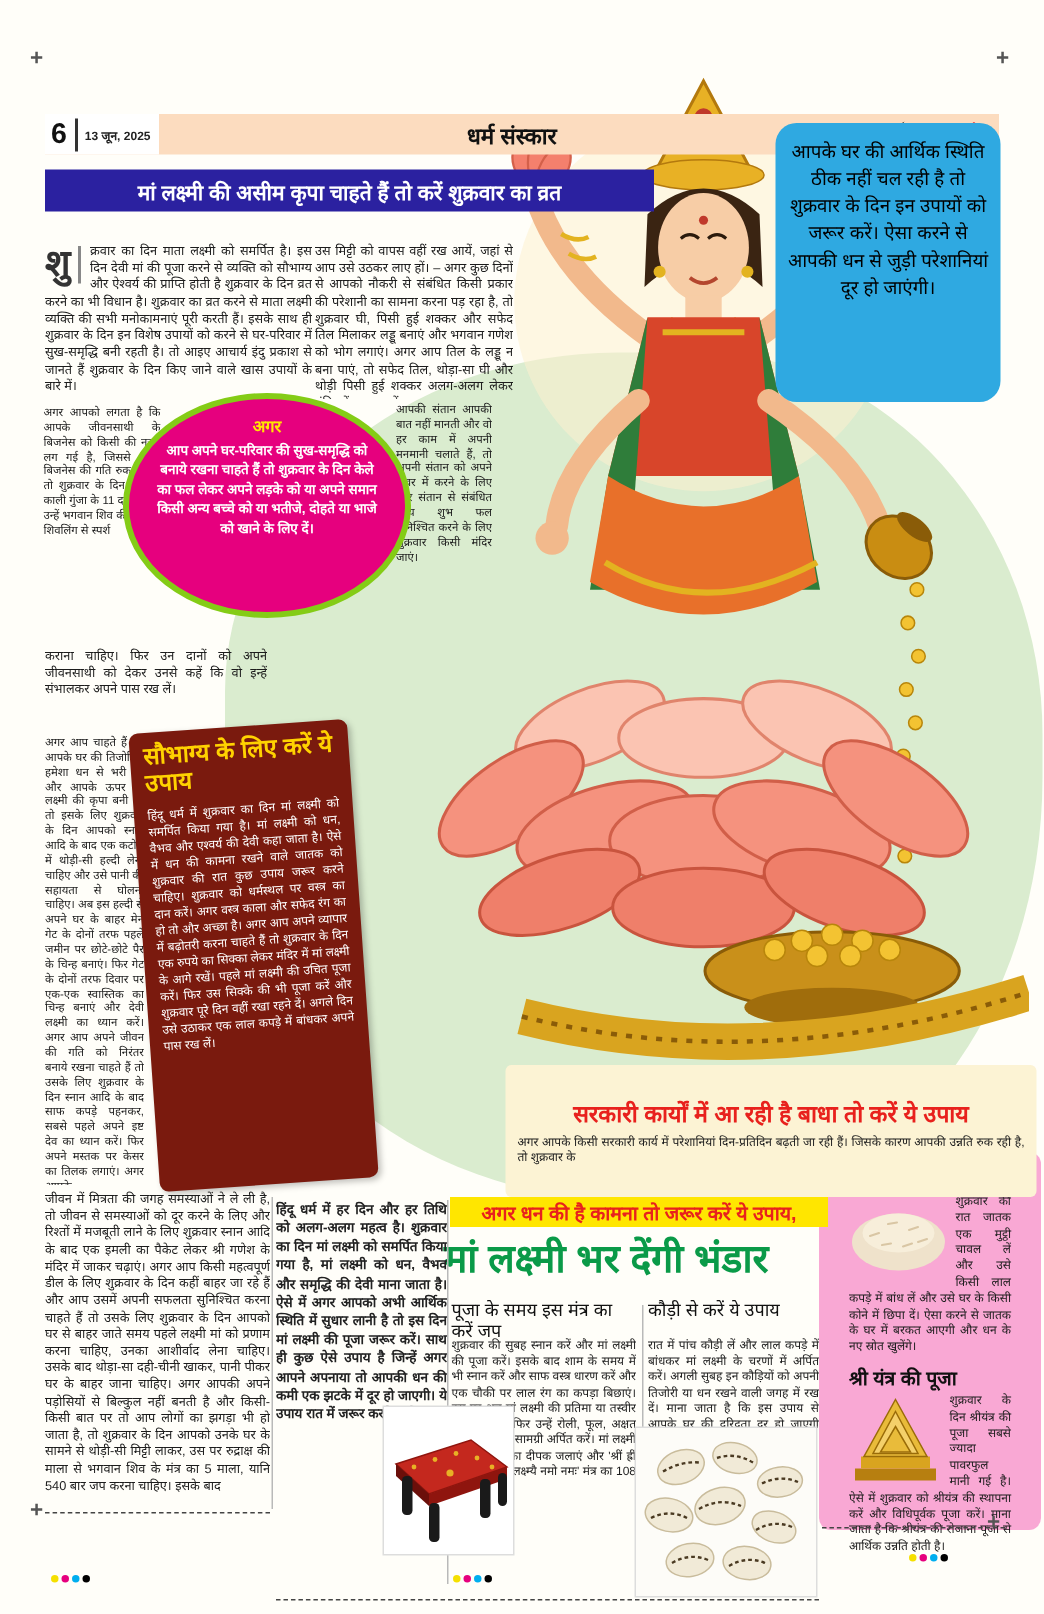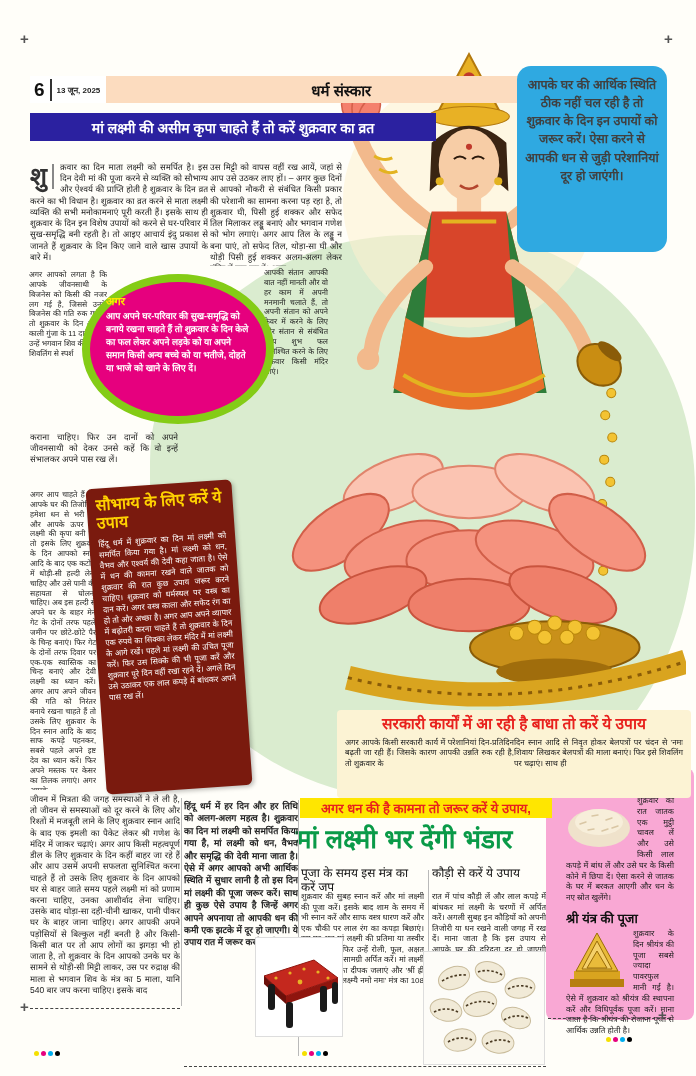--- a/index.html
+++ b/index.html
@@ -19,44 +19,44 @@
   #pageno{font-size:19px;font-weight:bold;color:#111;border-right:2px solid #333;padding-right:5px;margin-right:5px;}
   #pagedate{font-size:8px;font-weight:bold;color:#222;}
   #section-title{flex:1;text-align:center;font-size:15px;font-weight:bold;color:#111;}
   #paper-logo{display:flex;align-items:center;gap:4px;padding-right:6px;}
   #paper-name{font-size:17px;font-weight:bold;color:#e60f12;}
 
   #banner{left:30px;top:113px;width:406px;height:28px;background:#2b21a0;color:#fff;font-weight:bold;
           font-size:14px;display:flex;align-items:center;justify-content:center;z-index:2;white-space:nowrap;}
   #headline{left:30px;top:146px;width:450px;color:#e8211d;font-weight:bold;font-size:34px;line-height:1.05;z-index:2;white-space:nowrap;}
 
-  #blue-box{left:517px;top:66px;width:150px;height:186px;background:#2fa9e1;border-radius:14px;z-index:3;
-            color:#404040;font-weight:bold;font-size:12.5px;line-height:1.45;text-align:center;
+  #blue-box{left:517px;top:82px;width:150px;height:186px;background:#2fa9e1;border-radius:14px;z-index:3;
+            color:#000000;font-weight:normal;font-size:12.5px;line-height:1.45;text-align:center;
             display:flex;align-items:flex-start;justify-content:center;padding:10px 8px;box-sizing:border-box;}
 
   #greenwash{left:150px;top:235px;width:545px;height:566px;background:#daeccf;z-index:0;
              border-radius:48% 42% 40% 50% / 40% 45% 50% 42%;}
 
   #lakshmi{left:252px;top:50px;width:434px;height:666px;z-index:1;}
 
   .dropcap{float:left;font-size:25px;font-weight:bold;color:#333;line-height:1;margin:2px 6px 0 0;
            padding-right:5px;border-right:2px solid #888;}
 
-  #pink-circle{left:82px;top:274px;width:192px;height:150px;background:#e6007e;border-radius:50%;
-               border:8px solid #84cc16;z-index:2;text-align:left;color:#fff;font-weight:bold;
+  #pink-circle{left:82px;top:262px;width:192px;height:150px;background:#e6007e;border-radius:50%;
+               border:4px solid #84cc16;z-index:2;text-align:center;color:#fff;font-weight:bold;
                font-size:9px;line-height:1.45;padding:12px 16px;box-sizing:border-box;}
   #pink-kicker{color:#ffe600;font-size:11px;display:block;}
 
   #saubhagya{left:96px;top:484px;width:146px;height:306px;background:#7a1a0e;border-radius:6px;z-index:2;
              transform:rotate(-4deg);padding:8px 9px;box-sizing:border-box;box-shadow:2px 2px 4px rgba(0,0,0,.25);}
   #saubhagya-title{color:#ffd200;font-weight:bold;font-size:16px;line-height:1.15;margin-bottom:5px;}
   #saubhagya-text{color:#fff;font-size:8px;line-height:1.38;text-align:justify;}
 
   #sarkari{left:337px;top:710px;width:354px;height:88px;background:#fcf3d4;border-radius:4px;z-index:2;
-           padding:2px 8px;box-sizing:border-box;}
+           padding:21px 8px;box-sizing:border-box;}
   #sarkari-title{color:#e8211d;font-weight:bold;font-size:15.5px;text-align:center;margin-bottom:4px;}
   #sarkari-cols{display:flex;gap:0;}
   #sarkari-cols div{flex:1;font-size:8px;line-height:1.3;text-align:justify;}
 
   #kicker{left:300px;top:798px;width:252px;height:20px;background:#ffe600;color:#e8211d;font-weight:bold;
           font-size:13px;display:flex;align-items:center;justify-content:center;z-index:2;white-space:nowrap;}
   #bhandar-head{left:296px;top:820px;width:260px;color:#0a9a48;font-weight:bold;font-size:26px;z-index:2;white-space:nowrap;}
 
   .subhead{font-weight:normal;font-size:12px;color:#111;line-height:1.2;}
   .panel-head{font-weight:bold;font-size:13px;color:#111;margin:2px 0;}
@@ -249,21 +249,20 @@
 
   <div id="saubhagya" class="abs">
     <div id="saubhagya-title">सौभाग्य के लिए करें ये उपाय</div>
     <div id="saubhagya-text">हिंदू धर्म में शुक्रवार का दिन मां लक्ष्मी को समर्पित किया गया है। मां लक्ष्मी को धन, वैभव और एश्वर्य की देवी कहा जाता है। ऐसे में धन की कामना रखने वाले जातक को शुक्रवार की रात कुछ उपाय जरूर करने चाहिए। शुक्रवार को धर्मस्थल पर वस्त्र का दान करें। अगर वस्त्र काला और सफेद रंग का हो तो और अच्छा है। अगर आप अपने व्यापार में बढ़ोतरी करना चाहते हैं तो शुक्रवार के दिन एक रुपये का सिक्का लेकर मंदिर में मां लक्ष्मी के आगे रखें। पहले मां लक्ष्मी की उचित पूजा करें। फिर उस सिक्के की भी पूजा करें और शुक्रवार पूरे दिन वहीं रखा रहने दें। अगले दिन उसे उठाकर एक लाल कपड़े में बांधकर अपने पास रख लें।</div>
   </div>
 
   <div id="sarkari" class="abs">
     <div id="sarkari-title">सरकारी कार्यों में आ रही है बाधा तो करें ये उपाय</div>
     <div id="sarkari-cols">
       <div>अगर आपके किसी सरकारी कार्य में परेशानियां दिन-प्रतिदिन बढ़ती जा रही हैं। जिसके कारण आपकी उन्नति रुक रही है, तो शुक्रवार के</div>
-      <div>दिन स्नान आदि से निवृत होकर बेलपत्रों पर चंदन से 'नमः शिवाय' लिखकर बेलपत्रों की माला बनाएं। फिर इसे शिवलिंग पर चढ़ाएं। साथ ही</div>
     </div>
   </div>
 
   <div id="bhandar-head" class="abs">मां लक्ष्मी भर देंगी भंडार</div>
   <div id="kicker" class="abs">अगर धन की है कामना तो जरूर करें ये उपाय,</div>
 
   <div class="abs" style="left:184px;top:800px;width:114px;height:218px;z-index:2;font-size:9px;font-weight:bold;line-height:1.38;text-align:justify;color:#222;overflow:hidden;">हिंदू धर्म में हर दिन और हर तिथि को अलग-अलग महत्व है। शुक्रवार का दिन मां लक्ष्मी को समर्पित किया गया है, मां लक्ष्मी को धन, वैभव और समृद्धि की देवी माना जाता है। ऐसे में अगर आपको अभी आर्थिक स्थिति में सुधार लानी है तो इस दिन मां लक्ष्मी की पूजा जरूर करें। साथ ही कुछ ऐसे उपाय है जिन्हें अगर आपने अपनाया तो आपकी धन की कमी एक झटके में दूर हो जाएगी। ये उपाय रात में जरूर करने चाहिए...</div>
 
   <div class="abs subhead" style="left:301px;top:866px;width:124px;z-index:2;">पूजा के समय इस मंत्र का करें जप</div>
   <div class="abs small" style="left:301px;top:892px;width:123px;height:168px;z-index:2;font-size:8px;">शुक्रवार की सुबह स्नान करें और मां लक्ष्मी की पूजा करें। इसके बाद शाम के समय में भी स्नान करें और साफ वस्त्र धारण करें और एक चौकी पर लाल रंग का कपड़ा बिछाएं। इस पर अब मां लक्ष्मी की प्रतिमा या तस्वीर स्थापित करें। फिर उन्हें रोली, फूल, अक्षत और शृंगार की सामग्री अर्पित करें। मां लक्ष्मी के सामने घी का दीपक जलाएं और 'श्रीं ह्रीं वली श्री सिद्ध लक्ष्म्यै नमो नमः' मंत्र का 108 बार जाप करें।</div>

